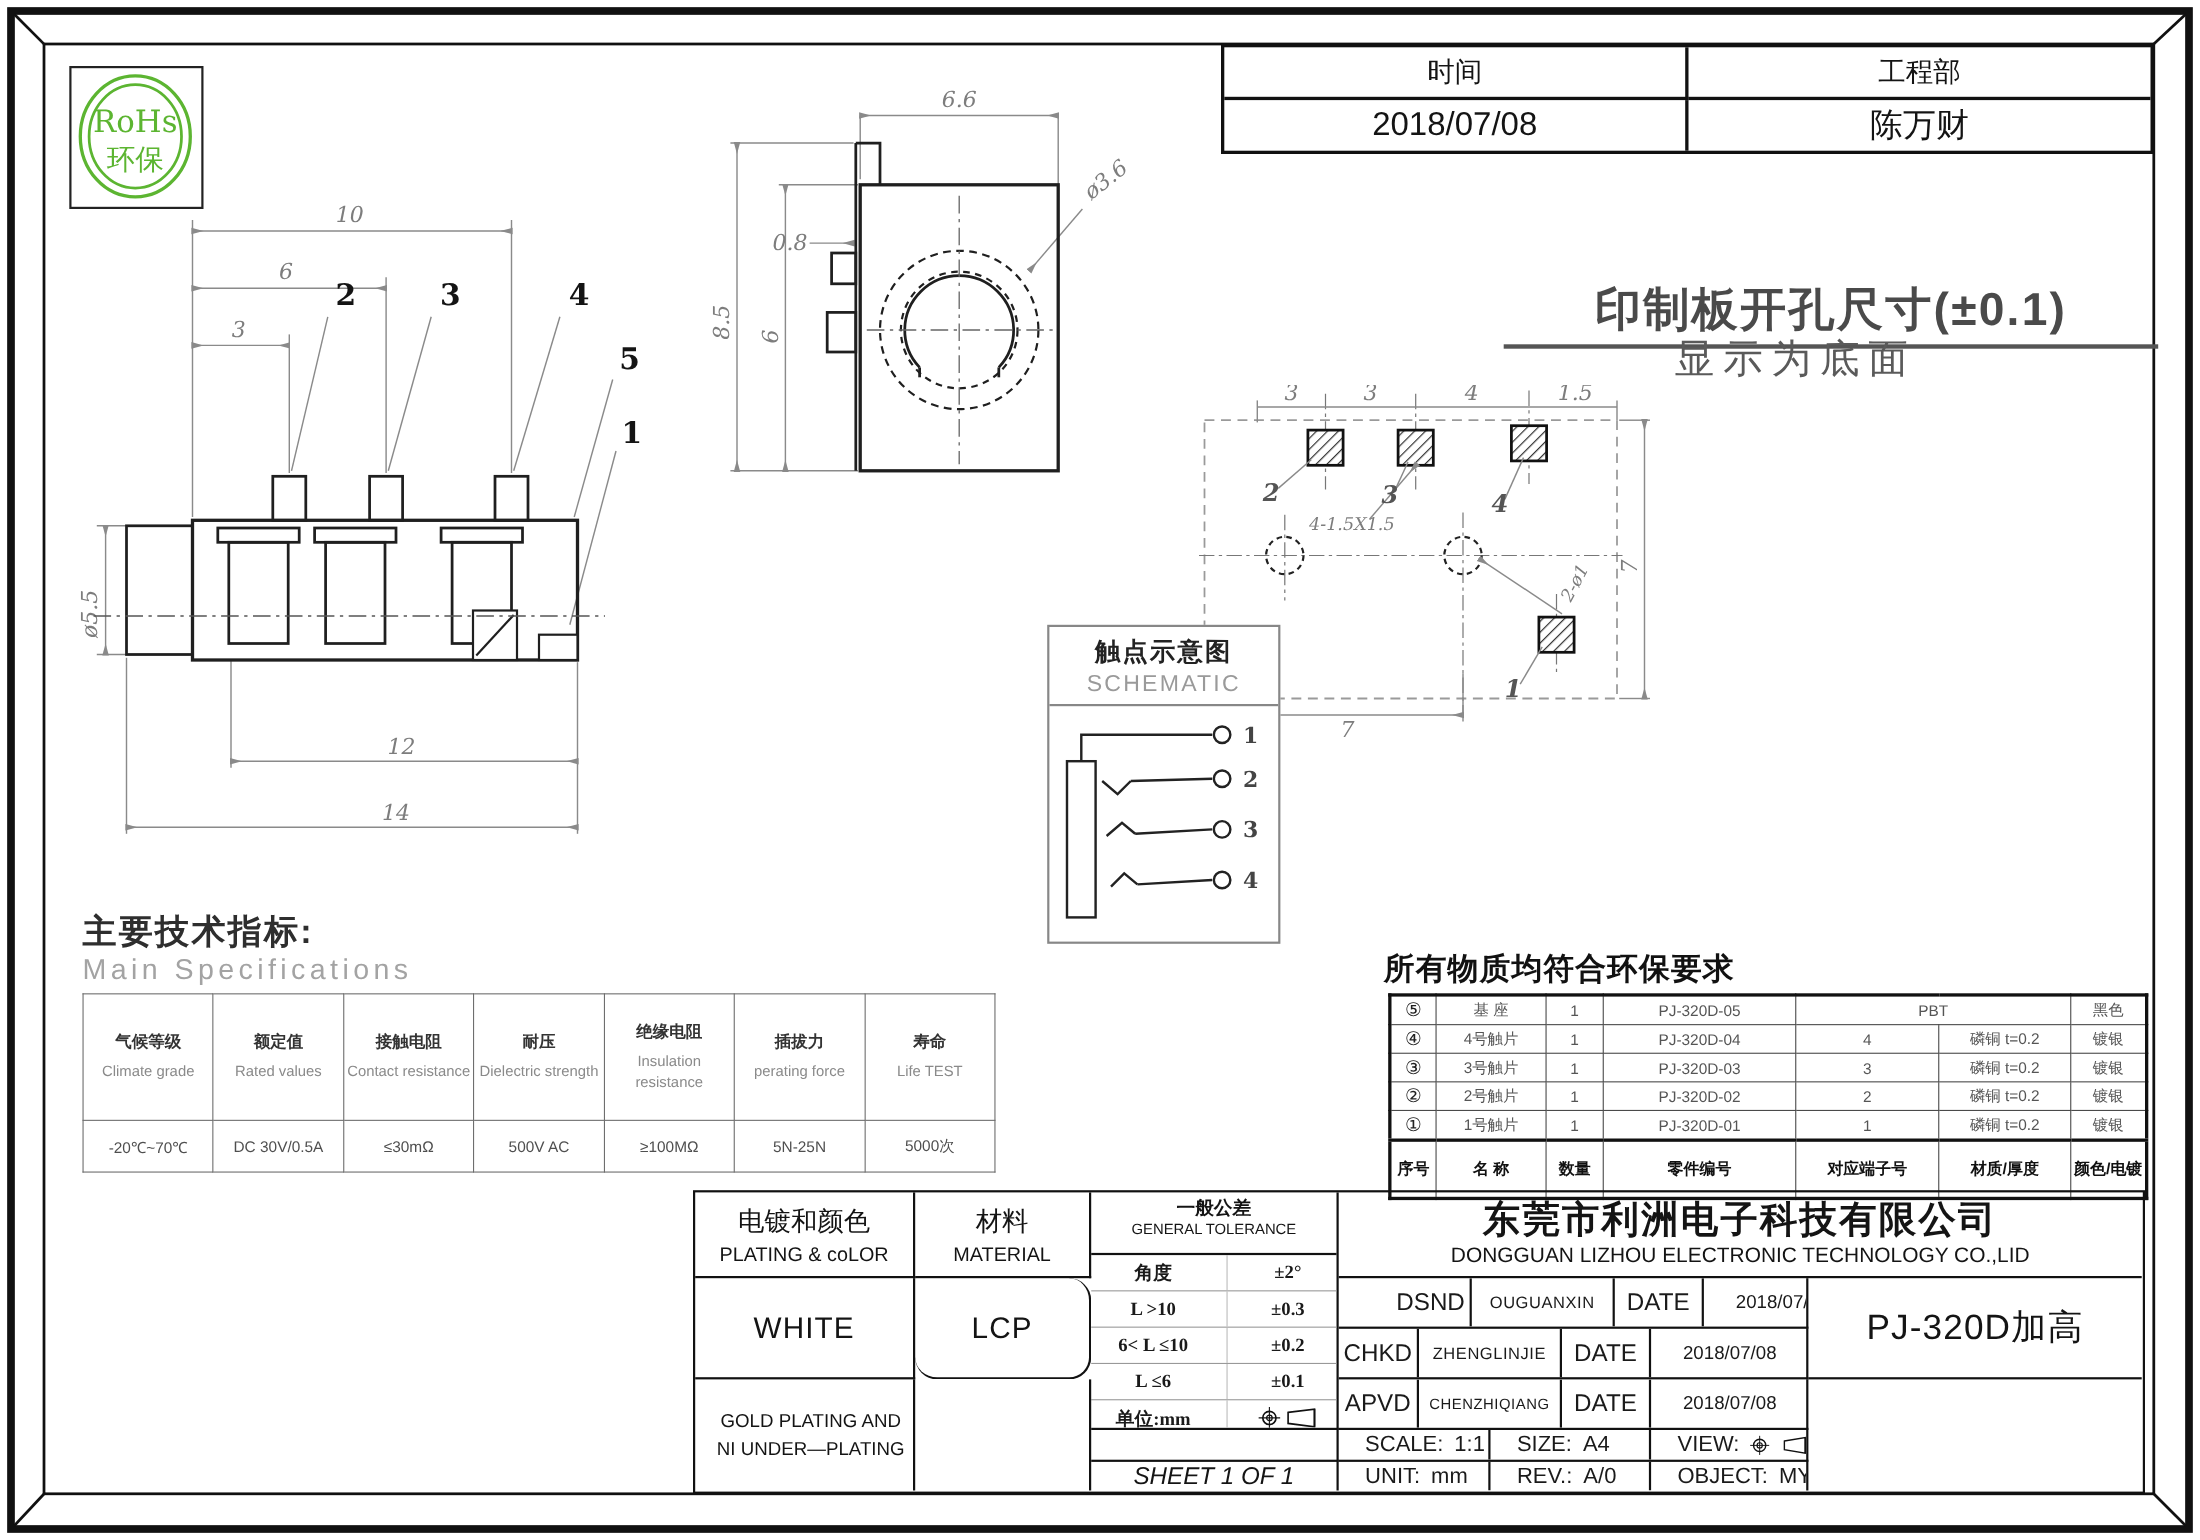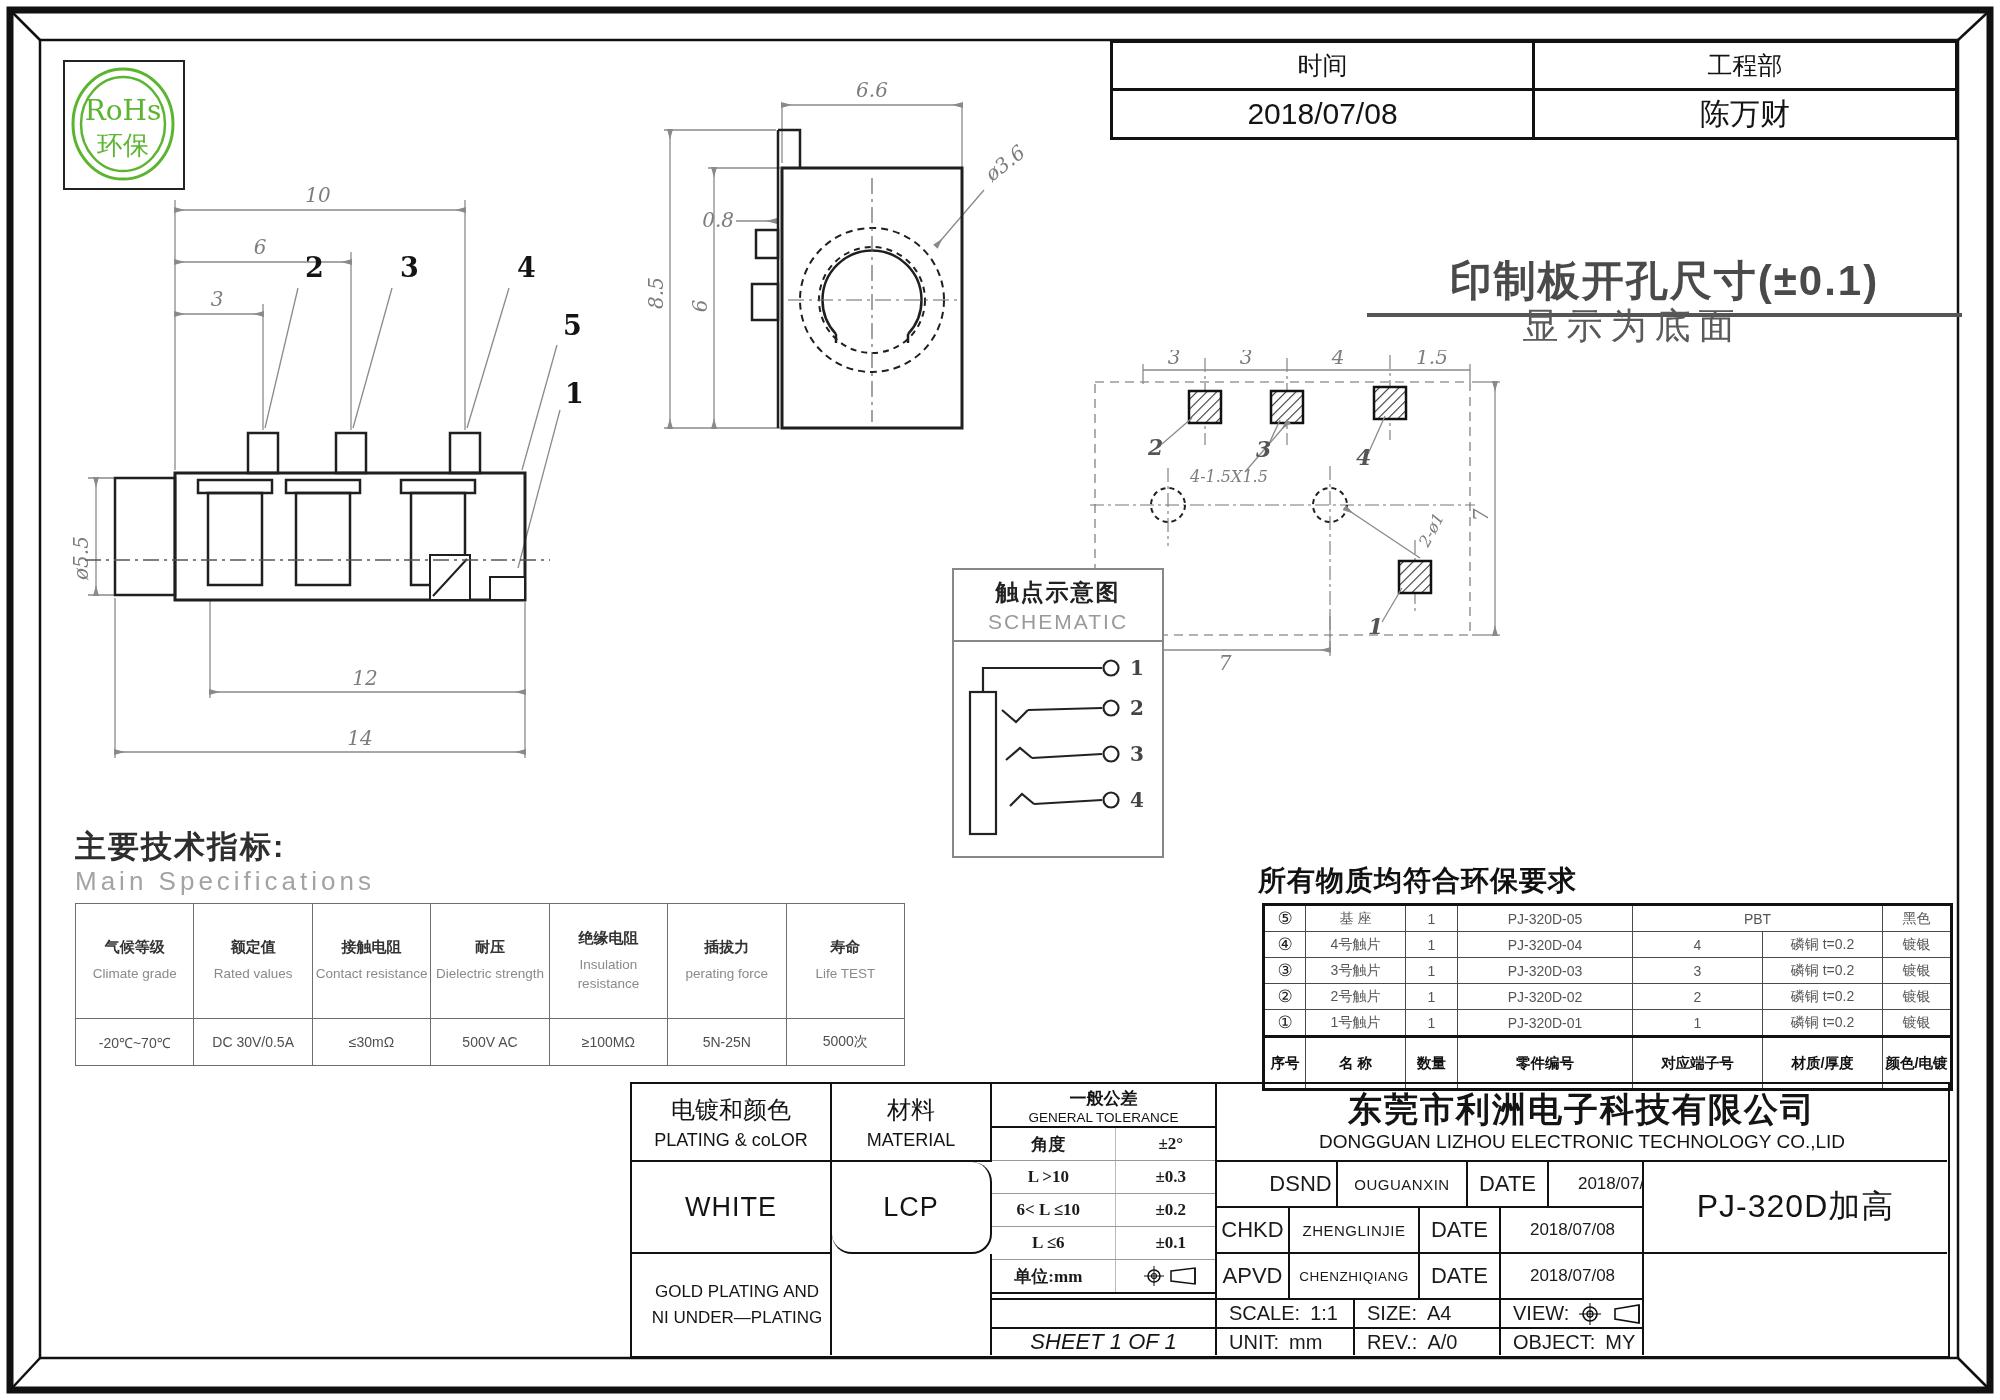--- a/index.html
+++ b/index.html
@@ -65,24 +65,24 @@
   .big-val{font-size:27px;color:#141414;letter-spacing:1px;}
   .gold-note{font-size:17px;color:#141414;line-height:1.5;}
   .comp-cn{font-size:34px;font-weight:600;color:#141414;letter-spacing:2px;line-height:1.1;}
   .comp-en{font-size:19px;color:#141414;margin-top:2px;}
   .subrow{display:grid;width:100%;height:100%;}
   .subrow.sg4{grid-template-columns:73px 130px 81px 143px;}
   .subrow.sg3{grid-template-columns:138px 146px 143px;}
   .sc{border-right:2px solid #111;display:flex;align-items:center;justify-content:center;box-sizing:border-box;}
   .sc:last-child{border-right:none;}
   .role{font-size:22px;}.sname{font-size:15px;letter-spacing:0.5px;}.sdate{font-size:17px;}
-  .kv{display:flex;gap:10px;align-items:center;font-size:20px;justify-content:flex-start;padding-left:12px;}
+  .kv{display:flex;gap:10px;align-items:center;font-size:20px;justify-content:flex-start;padding-left:24px;}
   .tol-head-cn{font-size:17px;font-weight:bold;color:#141414;margin-top:3px;}
   .tol-head-en{font-size:13.5px;color:#141414;}
-  .tolbox{width:248px;margin-top:1px;border:2.5px solid #111;box-sizing:border-box;}
+  .tolbox{width:248px;margin-top:14px;border:2.5px solid #111;box-sizing:border-box;}
   .tolrow{display:flex;height:32px;border-top:1.6px solid #999;}
   .tolrow:first-child{border-top:none;}
   .tolrow .tl{width:55%;border-right:1.6px solid #bbb;display:flex;align-items:center;justify-content:center;
     font-family:"Liberation Serif",serif;font-weight:bold;font-size:17px;}
   .tolrow .tr2{width:45%;display:flex;align-items:center;justify-content:center;
     font-family:"Liberation Serif",serif;font-weight:bold;font-size:17px;gap:4px;}
   .sheet-txt{font-size:22px;color:#141414;}
   .part-name{font-size:32px;color:#141414;letter-spacing:1px;}
 </style>
 </head>

